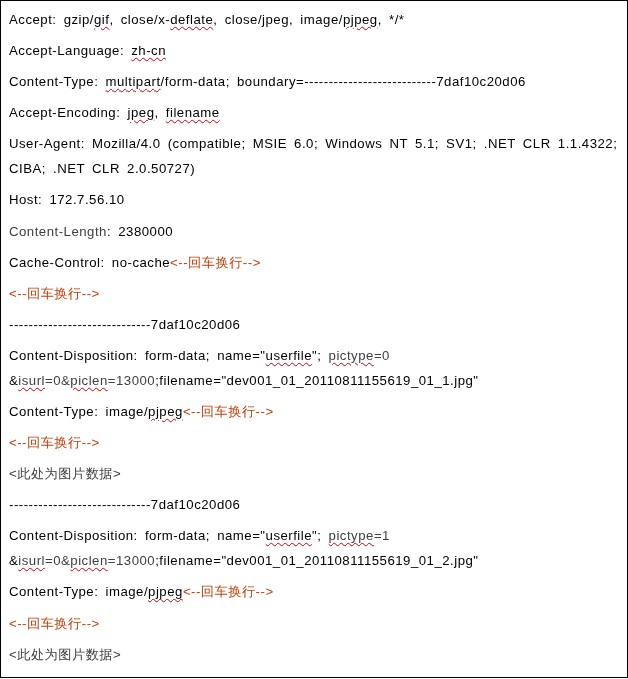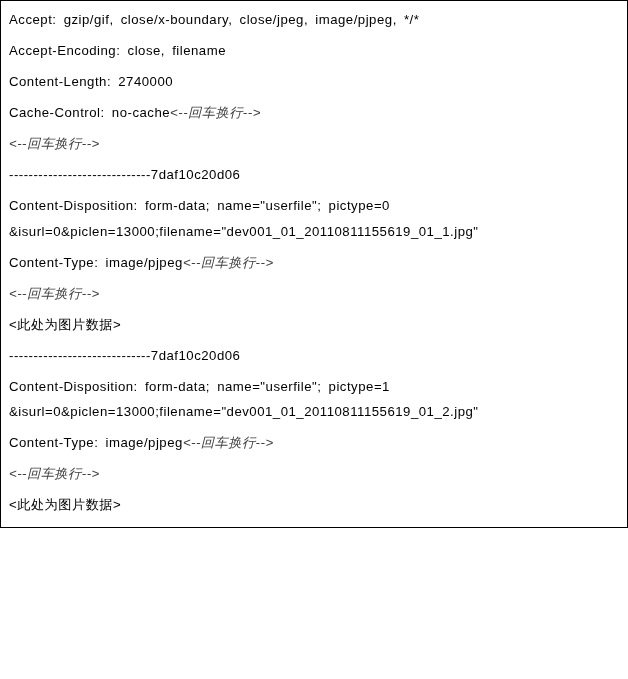--- a/index.html
+++ b/index.html
@@ -12,40 +12,45 @@
     box-sizing: border-box;
     border: 1px solid #000;
     padding: 6px 8px 4px 8px;
     font-family: "Segoe UI", Arial, sans-serif;
     font-size: 13.2px;
     line-height: 1.9;
     color: #000;
     letter-spacing: 0.5px;
     word-spacing: 3px;
   }
-  .red   { color: #000000; margin-top: 30px; }
-  .green { color: #404040; font-style: italic; }
+  .red   { color: #404040; margin-top: 30px; }
+  .green { color: #c2410c; }
   .u {
+    text-decoration: underline;
     text-decoration-style: wavy;
     text-decoration-color: #d60000;
     text-decoration-thickness: 1px;
     text-underline-offset: 2px;
   }
   .para {
     margin: 0 0 6px 0;
     word-break: break-word;
   }
 </style>
 </head>
 <body>
 
 <div class="page" id="page">
-    <div class="para"><span>Accept: gzip/</span><span class="u">gif</span><span>, close/x-</span><span class="u">boundary</span><span>, close/jpeg, image/</span><span class="u">pjpeg</span><span>, */*</span></div>
-    <div class="para"><span>Accept-Encoding: </span><span class="u">close</span><span>, </span><span class="u">filename</span></div>
-    <div class="para"><span class="red">Content-Length</span><span>: 2740000</span></div>
+    <div class="para"><span>Accept: gzip/</span><span class="u">gif</span><span>, close/x-</span><span class="u">deflate</span><span>, close/jpeg, image/</span><span class="u">pjpeg</span><span>, */*</span></div>
+    <div class="para"><span>Accept-Language: </span><span class="u">zh-cn</span></div>
+    <div class="para"><span>Content-Type: </span><span class="u">multipart</span><span>/form-data; boundary=---------------------------7daf10c20d06</span></div>
+    <div class="para"><span>Accept-Encoding: </span><span class="u">jpeg</span><span>, </span><span class="u">filename</span></div>
+    <div class="para"><span>User-Agent: Mozilla/4.0 (compatible; MSIE 6.0; Windows NT 5.1; SV1; .NET CLR 1.1.4322; CIBA; .NET CLR 2.0.50727)</span></div>
+    <div class="para"><span>Host: 172.7.56.10</span></div>
+    <div class="para"><span class="red">Content-Length</span><span>: 2380000</span></div>
     <div class="para"><span>Cache-Control: no-cache</span><span class="green">&lt;--回车换行--&gt;</span></div>
     <div class="para"><span class="green">&lt;--回车换行--&gt;</span></div>
     <div class="para"><span>-----------------------------7daf10c20d06</span></div>
     <div class="para"><span>Content-Disposition: form-data; name="</span><span class="u">userfile</span><span>"; </span><span class="red u">pictype</span><span class="red">=0</span><span> &amp;</span><span class="red u">isurl</span><span class="red">=0&amp;</span><span class="red u">piclen</span><span class="red">=13000</span><span>;filename="dev001_01_20110811155619_01_1.jpg"</span></div>
     <div class="para"><span>Content-Type: image/</span><span class="u">pjpeg</span><span class="green">&lt;--回车换行--&gt;</span></div>
     <div class="para"><span class="green">&lt;--回车换行--&gt;</span></div>
     <div class="para"><span class="red">&lt;此处为图片数据&gt;</span></div>
     <div class="para"><span>-----------------------------7daf10c20d06</span></div>
     <div class="para"><span>Content-Disposition: form-data; name="</span><span class="u">userfile</span><span>"; </span><span class="red u">pictype</span><span class="red">=1</span><span> &amp;</span><span class="red u">isurl</span><span class="red">=0&amp;</span><span class="red u">piclen</span><span class="red">=13000</span><span>;filename="dev001_01_20110811155619_01_2.jpg"</span></div>
     <div class="para"><span>Content-Type: image/</span><span class="u">pjpeg</span><span class="green">&lt;--回车换行--&gt;</span></div>

